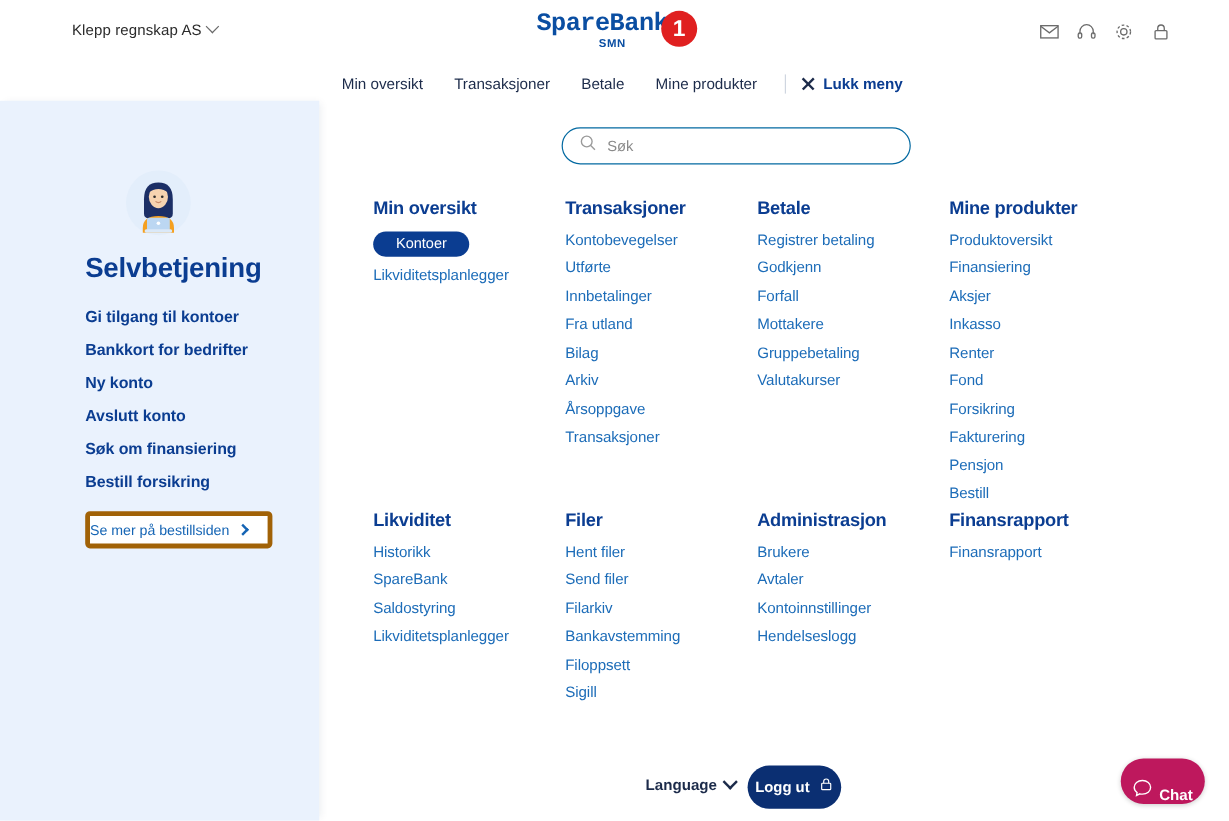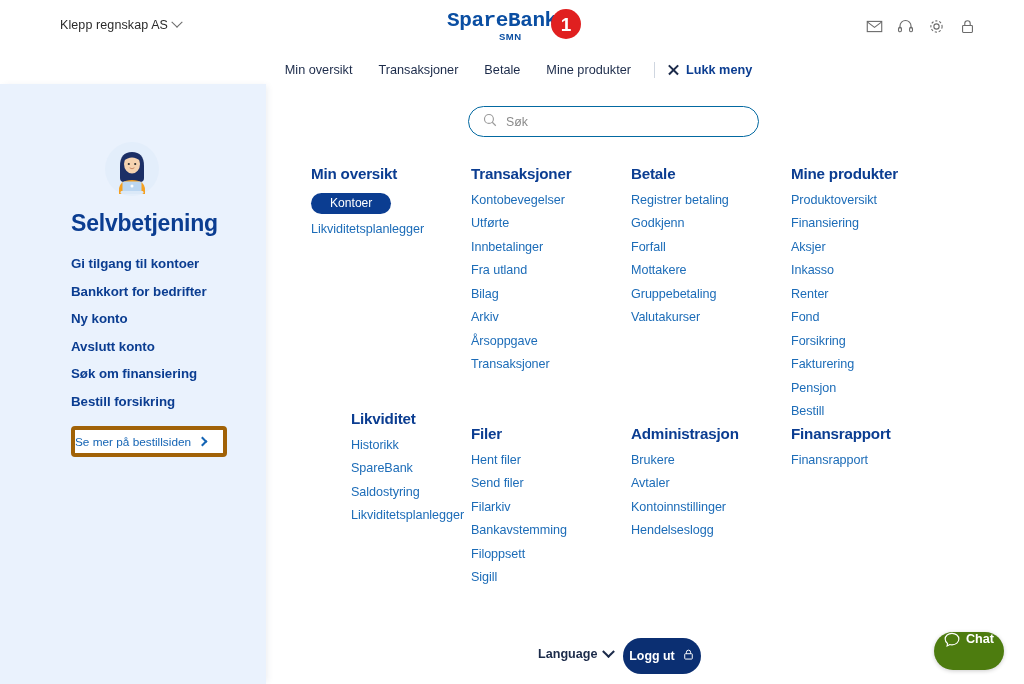--- a/index.html
+++ b/index.html
@@ -160,22 +160,22 @@
   .logout {
     position: absolute; left: 623px; top: 4px;
     width: 78px; height: 36px; background: #0b2f72; border-radius: 18px;
     display: flex; align-items: center; justify-content: center; gap: 7px;
     cursor: pointer; border: none;
   }
   .logout-label { font-size: 12.4px; color: #fff; font-weight: 700; }
 
   .chat {
     position: absolute; left: 934px; top: 632px;
-    width: 70px; height: 38px; background: #4d7c0f; border-radius: 19px;
-    display: flex; align-items: flex-start; justify-content: center; gap: 6px;
+    width: 70px; height: 38px; background: #be185d; border-radius: 19px;
+    display: flex; align-items: flex-end; justify-content: center; gap: 6px;
     cursor: pointer; box-shadow: 0 1px 4px rgba(0,0,0,.2);
   }
   .chat-label { font-size: 12.6px; color: #fff; font-weight: 700; }
 </style>
 </head>
 <body>
 
 <div class="topbar">
 
   <div class="company-select">
@@ -314,21 +314,21 @@
       <div class="col-link">Finansiering</div>
       <div class="col-link">Aksjer</div>
       <div class="col-link">Inkasso</div>
       <div class="col-link">Renter</div>
       <div class="col-link">Fond</div>
       <div class="col-link">Forsikring</div>
       <div class="col-link">Fakturering</div>
       <div class="col-link">Pensjon</div>
       <div class="col-link">Bestill</div>
     </div>
-    <div class="col" style="left: 311px; top: 410px; margin-left: 40px;">
+    <div class="col" style="left: 311px; top: 425px;">
       <div class="col-title">Likviditet</div>
       <div class="col-link">Historikk</div>
       <div class="col-link">SpareBank</div>
       <div class="col-link">Saldostyring</div>
       <div class="col-link">Likviditetsplanlegger</div>
     </div>
     <div class="col" style="left: 471px; top: 425px;">
       <div class="col-title">Filer</div>
       <div class="col-link">Hent filer</div>
       <div class="col-link">Send filer</div>

